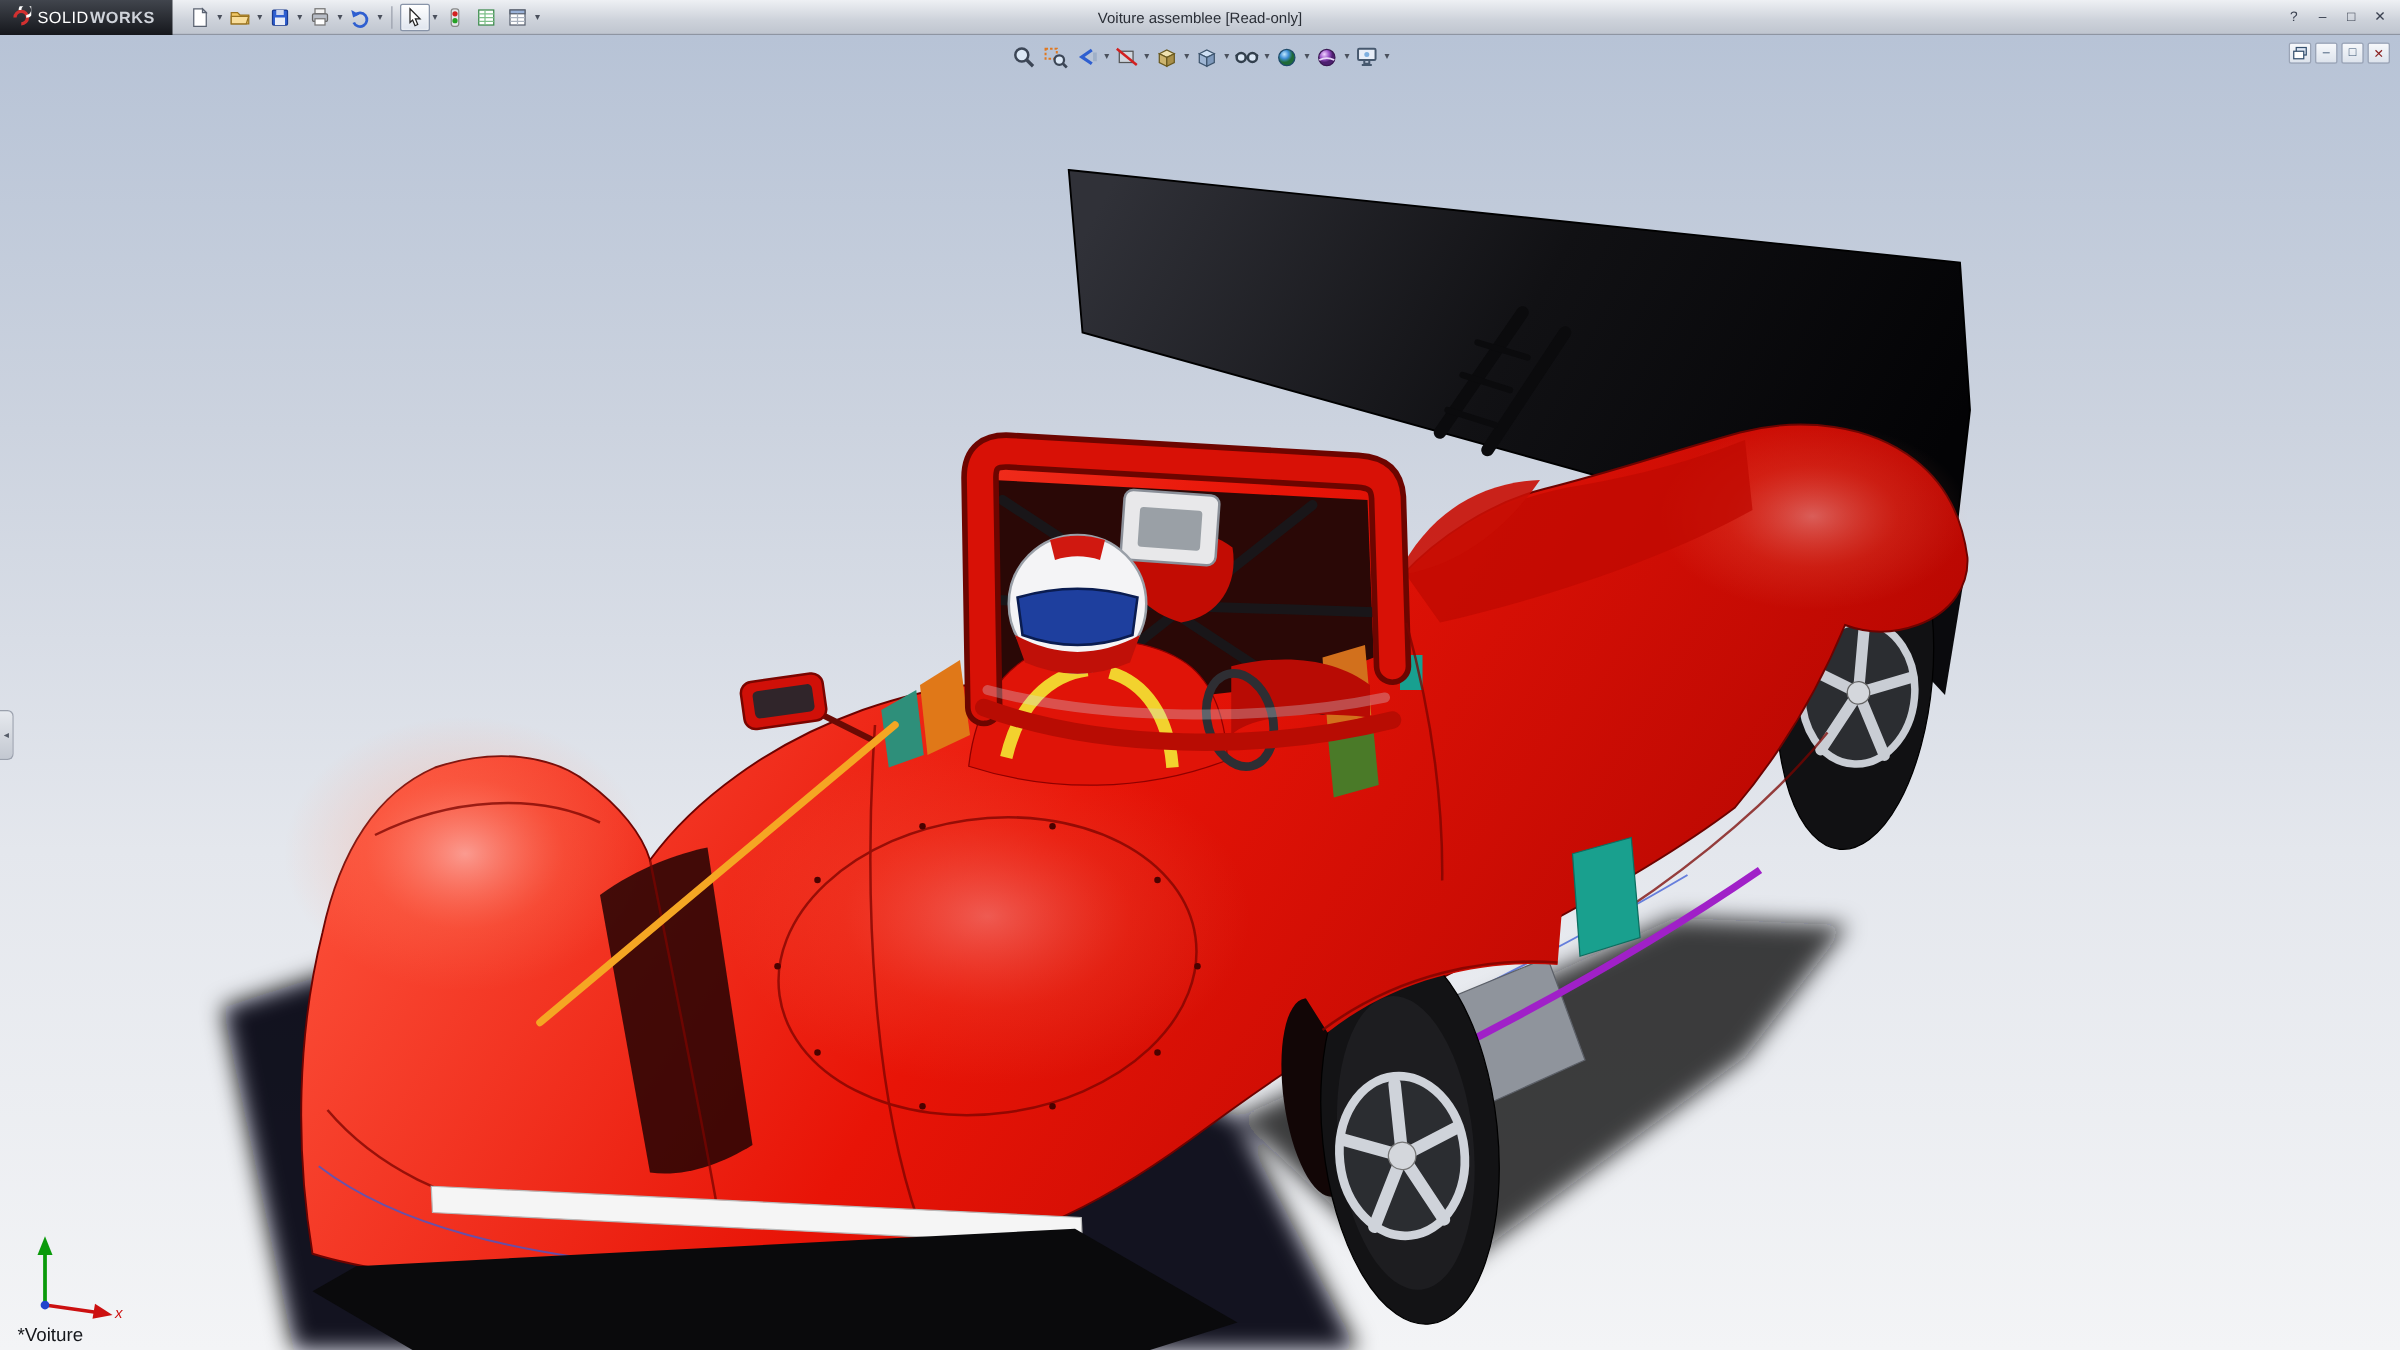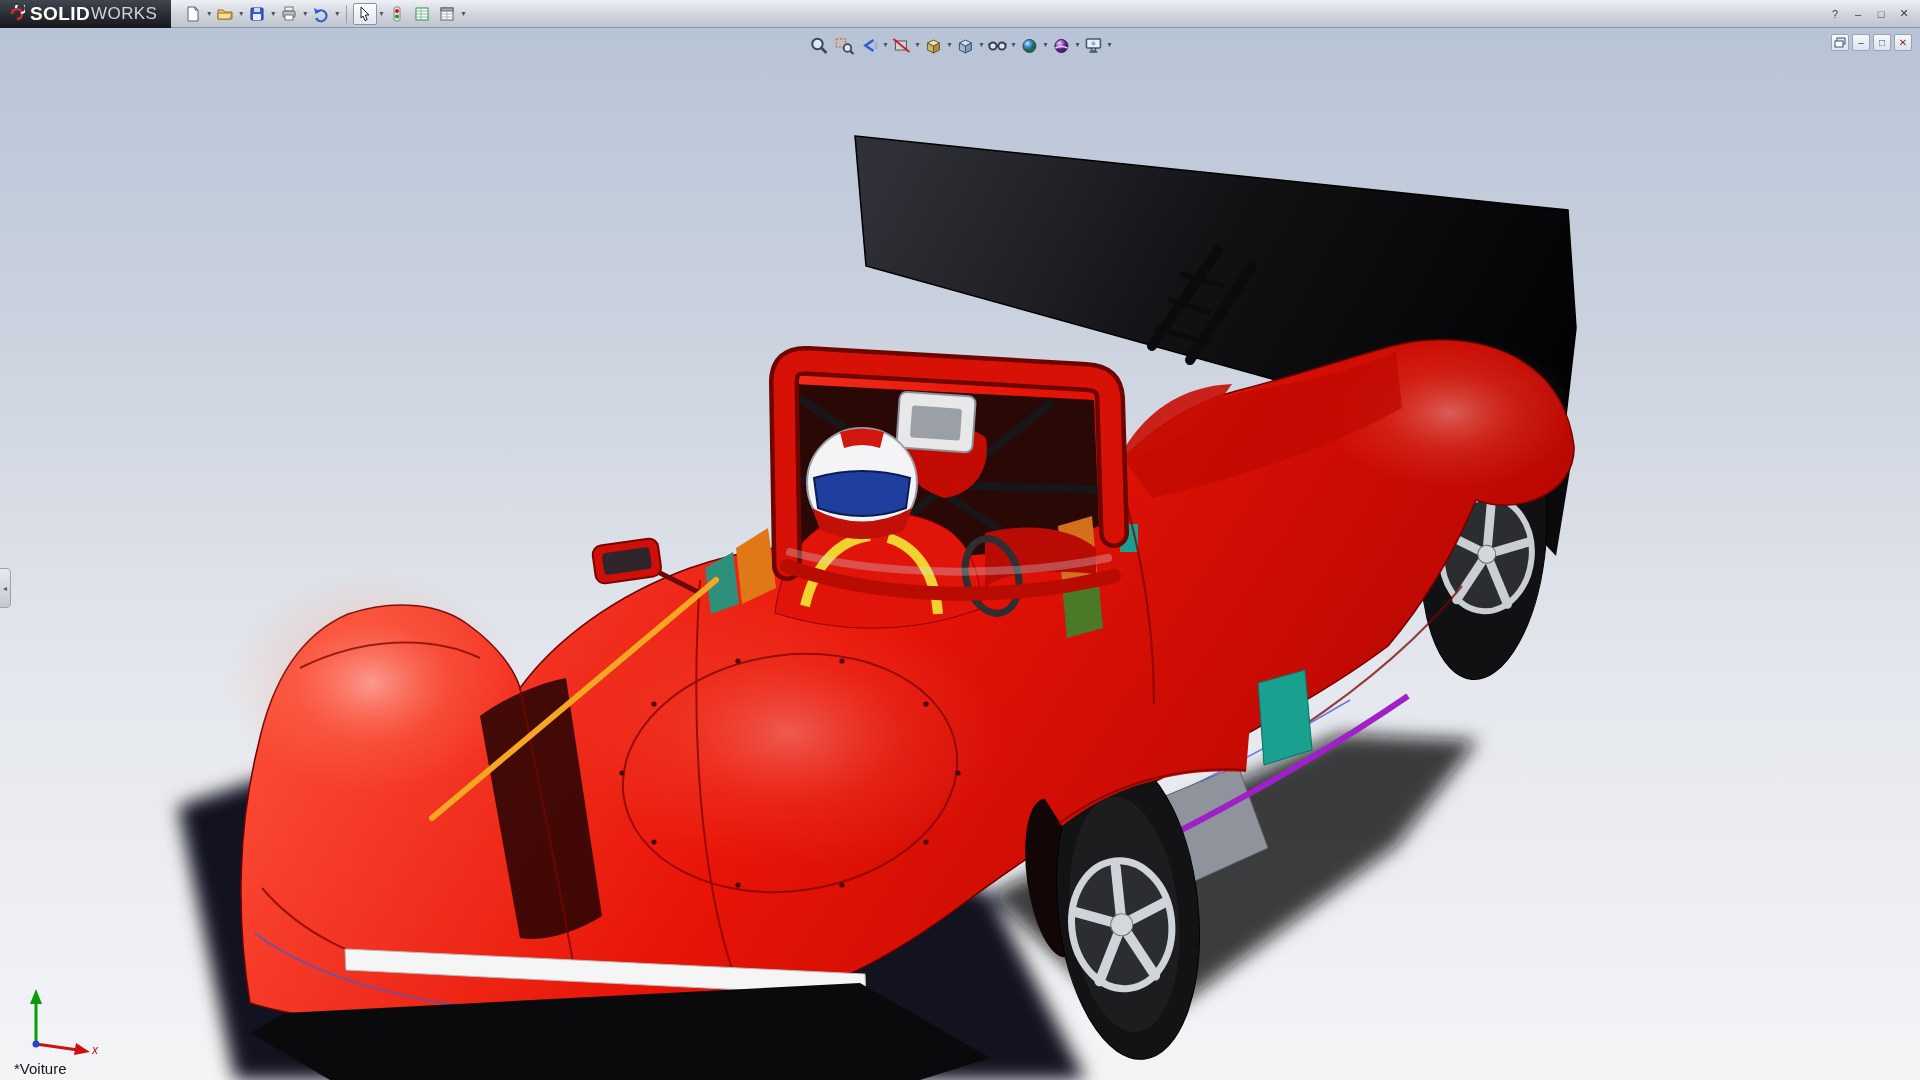--- a/index.html
+++ b/index.html
@@ -2,22 +2,22 @@
 <html><head>
 <meta charset="utf-8">
 <style>
   *{margin:0;padding:0;box-sizing:border-box}
   html,body{width:1920px;height:1080px;overflow:hidden;font-family:"Liberation Sans",sans-serif;background:#d8dce2}
   .app{width:1920px;height:1080px;display:flex;flex-direction:column}
 
   
   .titlebar{height:28px;flex:0 0 28px;background:linear-gradient(#eef0f4,#cdd2da 60%,#bfc5cf);border-bottom:1px solid #8e95a2;display:flex;align-items:center;position:relative;z-index:30}
   .logo{height:28px;background:linear-gradient(#41454d,#15171c);color:#fff;display:flex;align-items:center;gap:5px;padding:0 14px 0 8px}
-  .logo .brand-solid{font-size:19px;font-weight:bold;letter-spacing:.4px}
-  .logo .brand-works{font-size:17px;font-weight:normal;color:#cfd3da;letter-spacing:.4px;margin-left:-4px}
+  .logo .brand-solid{font-size:13px;font-weight:normal;letter-spacing:.4px}
+  .logo .brand-works{font-size:13px;font-weight:bold;color:#cfd3da;letter-spacing:.4px;margin-left:-4px}
   .maintools{display:flex;align-items:center;gap:1px;padding-left:10px}
   .tb-btn{height:22px;min-width:24px;display:flex;align-items:center;justify-content:center;border:1px solid transparent;border-radius:2px}
   .tb-btn.active{border:1px solid #8894a8;background:linear-gradient(#ffffff,#dfe5ee);box-shadow:inset 0 0 2px #fff}
   .caret{font-size:8px;color:#4a505c;margin:0 1px;line-height:22px}
   .tb-sep{width:1px;height:18px;background:#9aa0ac;margin:0 5px}
   .win-title{position:absolute;left:0;right:0;text-align:center;font-size:12px;color:#2a2e36;pointer-events:none}
   .win-controls{margin-left:auto;display:flex;align-items:center;gap:3px;padding-right:6px;position:relative;z-index:2}
   .wc-btn{width:20px;height:18px;display:flex;align-items:center;justify-content:center;font-size:11px;color:#3a4150;border:1px solid transparent;border-radius:2px;background:transparent}
 
   
@@ -112,20 +112,21 @@
       <div class="tb-btn">
         <svg width="18" height="18" viewBox="0 0 18 18">
           <rect x="3" y="3" width="12" height="12" fill="#ffffff" stroke="#5a6270"></rect>
           <rect x="3" y="3" width="12" height="3" fill="#9ab2d8" stroke="#5a6270"></rect>
           <path d="M3,9 h12 M3,12 h12 M9,6 v9" stroke="#aab2be" stroke-width="1"></path>
         </svg>
       </div>
       <span class="caret">▾</span>
     </div>
 
+    <div class="win-title">Voiture assemblee [Read-only]</div>
 
     <div class="win-controls">
       <div class="wc-btn">?</div>
       <div class="wc-btn">–</div>
       <div class="wc-btn">□</div>
       <div class="wc-btn">✕</div>
     </div>
   </div>
 
   <div class="viewport">

